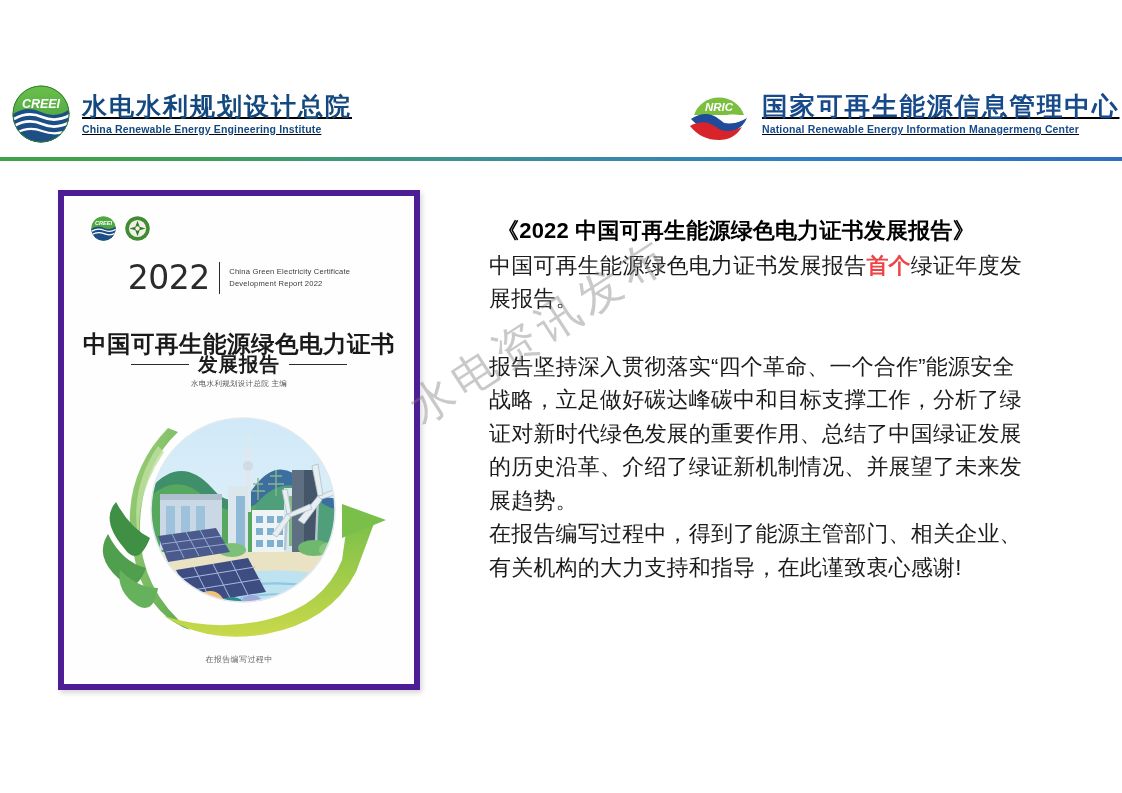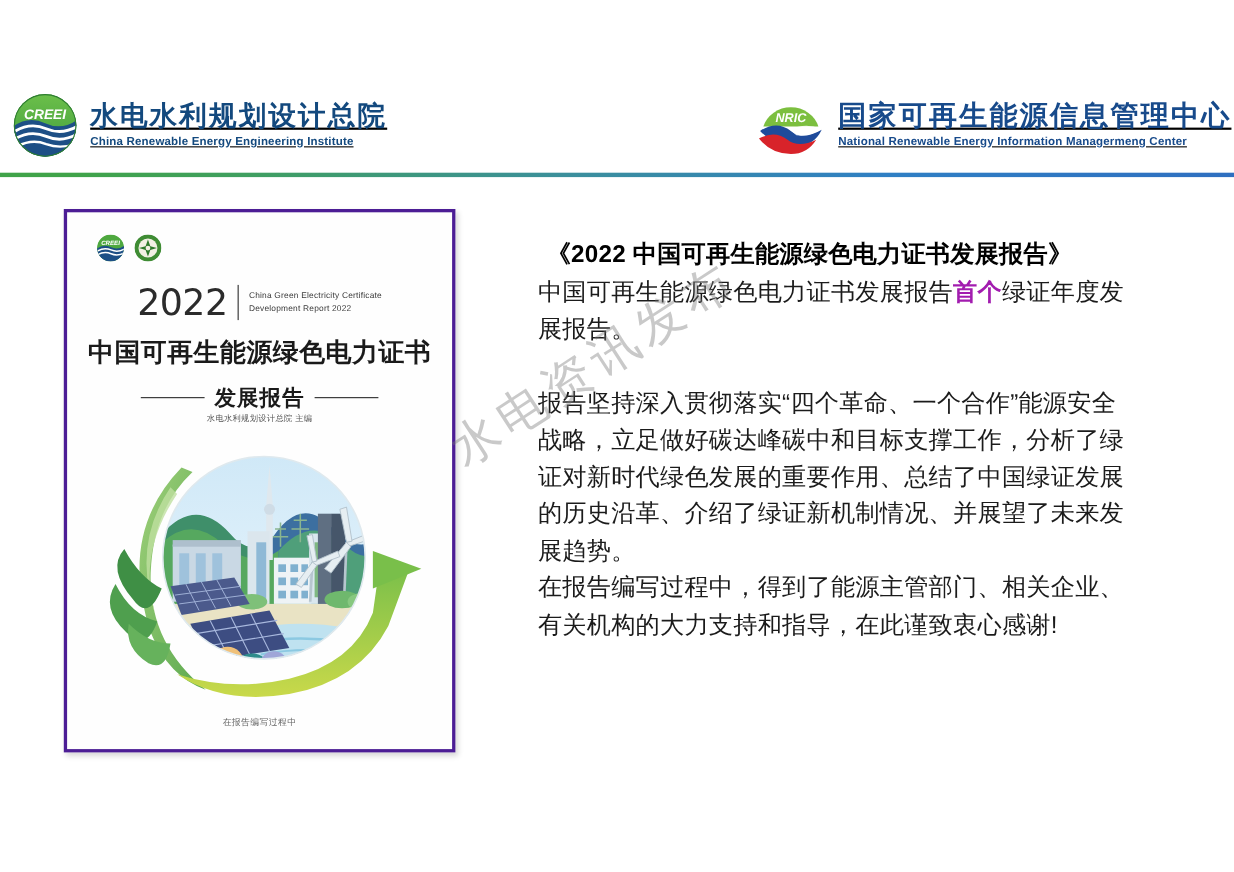--- a/index.html
+++ b/index.html
@@ -66,21 +66,21 @@
     width: 1122px; height: 4px;
     background: linear-gradient(90deg, #3fa349 0%, #3fa349 6%, #3f9f60 20%, #3b8f9c 46%, #2f7fc4 72%, #2f6fc0 100%);
   }
 
   
   #book-cover {
     position: absolute;
     left: 58px; top: 190px;
     width: 350px; height: 488px;
     background: #fefefe;
-    border: 3px solid #4c1d95;
+    border: 6px solid #4c1d95;
     box-shadow: 2px 3px 5px rgba(0,0,0,0.16);
     overflow: hidden;
   }
   #cover-logos {
     position: absolute;
     left: 27px; top: 20px;
     display: flex;
     gap: 9px;
   }
   .cover-logo { width: 25px; height: 25px; border-radius: 50%; overflow: hidden; position: relative; }
@@ -107,21 +107,21 @@
   #cover-en-lines { line-height: 1.5; }
   .cover-en-line {
     font-size: 7.6px;
     color: #3a3a3a;
     white-space: nowrap;
     letter-spacing: 0.2px;
   }
 
   #cover-title-cn {
     position: absolute;
-    left: 0; top: 111px;
+    left: 0; top: 132px;
     width: 350px;
     text-align: center;
     font-size: 23.5px;
     font-weight: bold;
     color: #1a1a1a;
     letter-spacing: 0.5px;
   }
   #cover-subtitle-row {
     position: absolute;
     left: 0; top: 155px;
@@ -180,21 +180,21 @@
   }
   .body-para {
     font-size: 22px;
     color: #1b1b1b;
     line-height: 1.52;
     letter-spacing: 0.2px;
     margin: 0;
   }
   #intro-para { margin-bottom: 0; }
   #para-gap { height: 34px; }
-  .accent-green { color: #a21caf; font-weight: bold; }
+  .accent-green { color: #ef4444; font-weight: bold; }
 
   
   #watermark {
     position: absolute;
     left: 398px; top: 388px;
     font-size: 44px;
     color: rgba(120,120,120,0.40);
     letter-spacing: 6px;
     transform: rotate(-33deg);
     transform-origin: left top;

